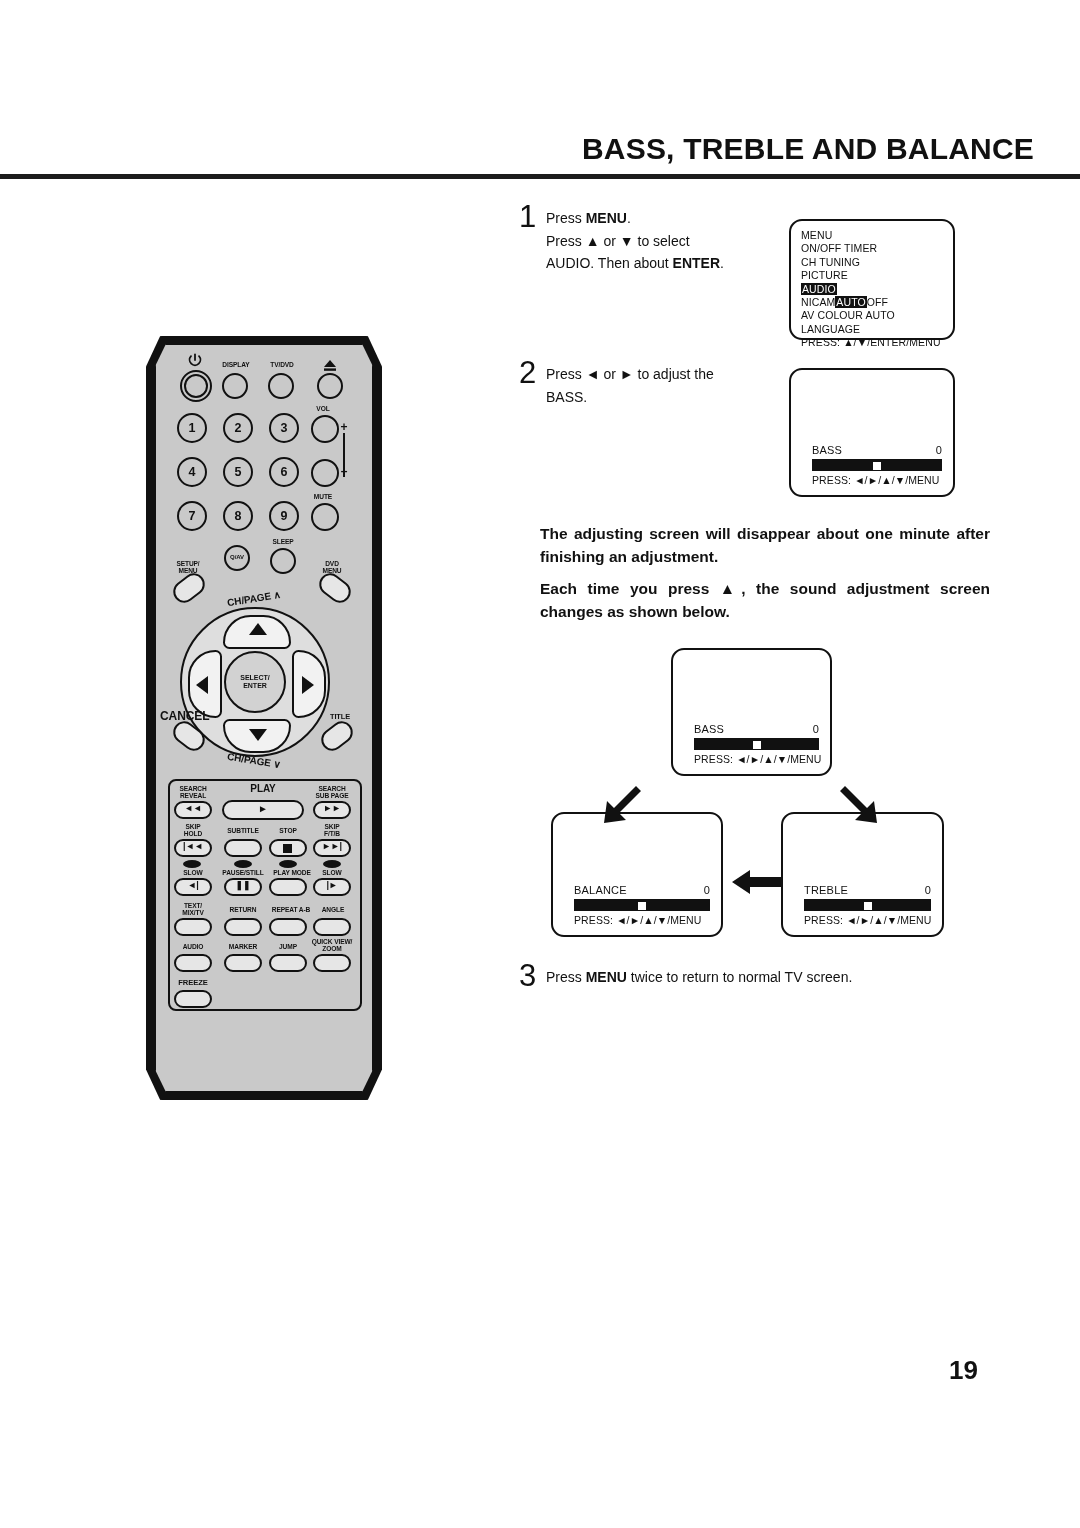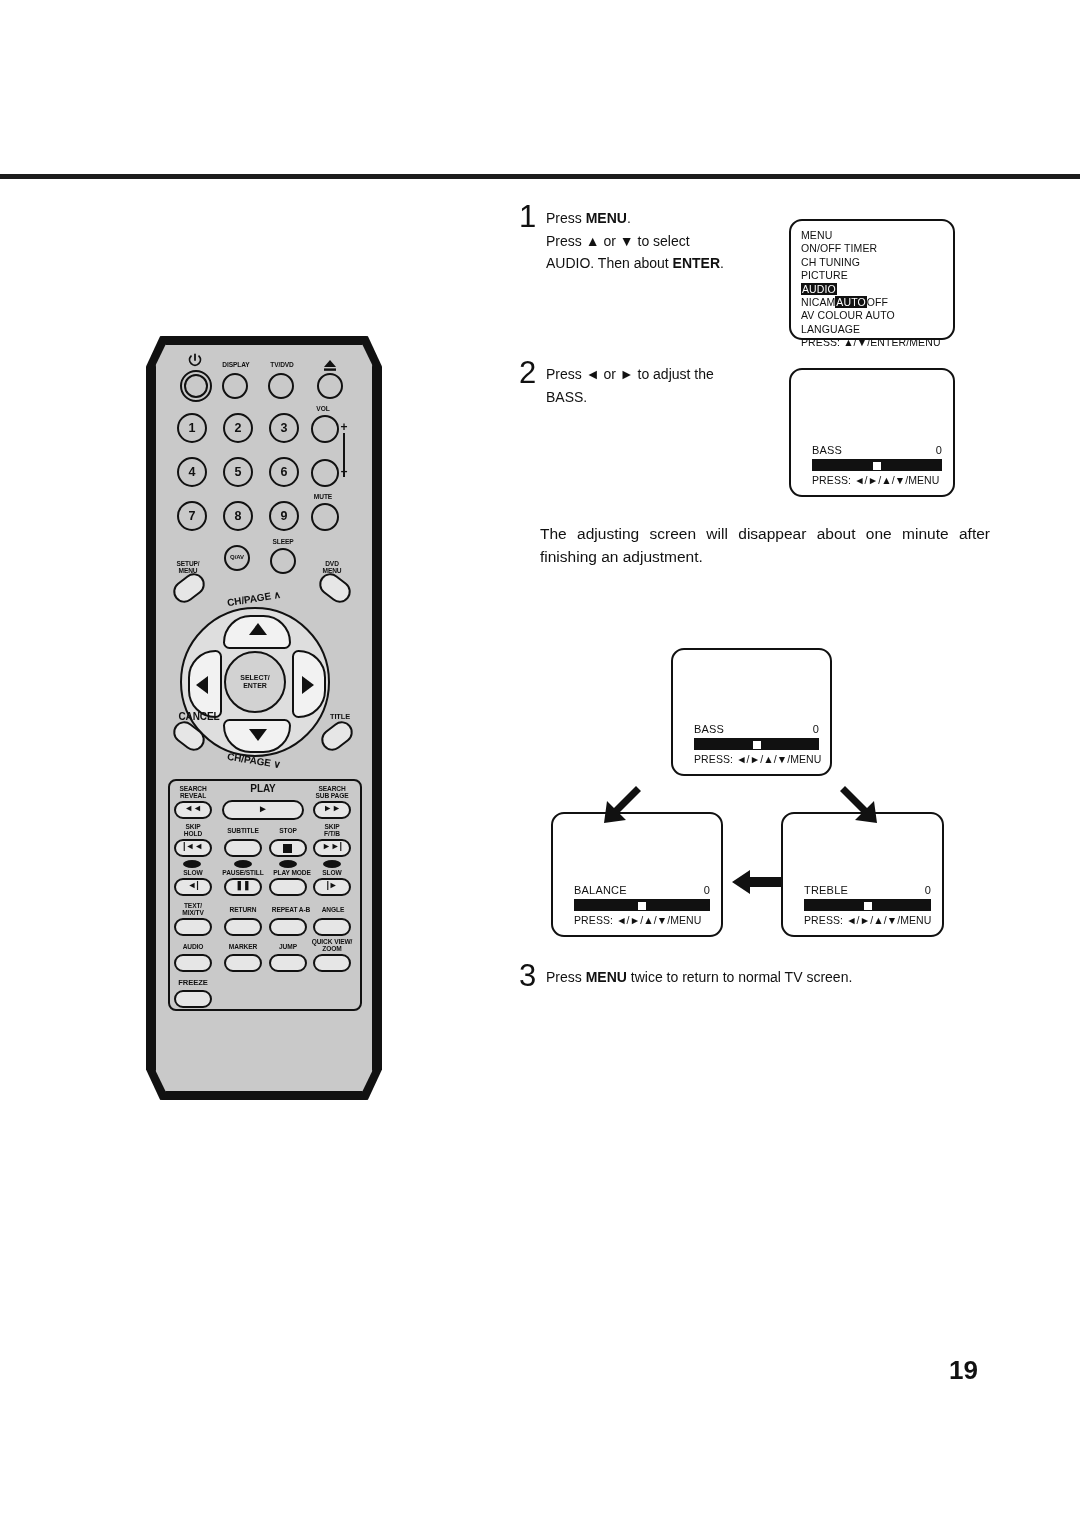--- a/index.html
+++ b/index.html
@@ -21,21 +21,21 @@
     background:#1c1c1c;
   }
   .step{position:relative;margin:0;}
   .stepnum{
     position:absolute;left:0;top:-6px;font-size:31px;font-weight:400;
     color:#111;line-height:1;
   }
   .steptxt{display:block;padding-left:27px;font-size:14px;line-height:22.5px;}
   .b{font-weight:bold;}
   .para{font-size:15.5px;line-height:22.5px;margin:0;}
-  .just{text-align:justify;}
+  .just{text-align:justify;font-weight:bold;}
 
   #s1{position:absolute;left:519px;top:207px;width:250px;}
   #s2{position:absolute;left:519px;top:363px;width:250px;}
   #s2b{position:absolute;left:540px;top:440px;width:250px;}
   #p1{position:absolute;left:540px;top:523px;width:450px;}
   #p2{position:absolute;left:540px;top:578px;width:450px;}
   #s3{position:absolute;left:519px;top:966px;width:470px;}
 
   
   .osd{
@@ -125,20 +125,21 @@
   .pageno{
     position:absolute;left:0;top:1355px;width:978px;text-align:right;
     font-size:26px;font-weight:bold;color:#111;
   }
 </style>
 </head>
 <body>
 
 <div class="page">
 
+  <div class="title">BASS, TREBLE AND BALANCE</div>
   <div class="rule"></div>
 
   <div id="s1" class="step">
     <span class="stepnum">1</span>
     <span class="steptxt">
       <span>Press </span><span class="b">MENU</span><span>.</span><br>
       <span>Press ▲ or ▼ to select</span><br>
       <span>AUDIO. Then about </span><span class="b">ENTER</span><span>.</span>
     </span>
   </div>
@@ -173,20 +174,21 @@
         <span>0</span>
       </div>
       <div class="bar">
         <span class="knob" style="left: 50%;"></span>
       </div>
       <div class="press">PRESS: ◄/►/▲/▼/MENU</div>
     </div>
   </div>
 
   <div id="p1" class="para just">The adjusting screen will disappear about one minute after finishing an adjustment.</div>
+  <div id="p2" class="para just">Each time you press ▲, the sound adjustment screen changes as shown below.</div>
 
   <div id="osdBass" class="osd">
     <div class="adj">
       <div class="row">
         <span>BASS</span>
         <span>0</span>
       </div>
       <div class="bar">
         <span class="knob" style="left: 50%;"></span>
       </div>
@@ -319,21 +321,21 @@
         <div class="petal" style="left:112px;top:43px;width:30px;height:64px;border-radius:8px 34px 34px 8px;"></div>
         <div class="tri" style="left:122px;top:69px;border-top:9px solid transparent;border-bottom:9px solid transparent;border-left:12px solid #111;"></div>
         <div class="navcenter">
           <div class="navlabel">
             <span>SELECT/</span><br>
             <span>ENTER</span>
           </div>
         </div>
       </div>
 
-      <div class="lbl" style="left:19px;top:368px;width:48px;font-size:10px;">CANCEL</div>
+      <div class="lbl" style="left:4px;top:368px;width:48px;font-size:12px;">CANCEL</div>
       <div class="pill" style="left:16px;top:380px;width:34px;height:22px;transform:rotate(38deg);"></div>
       <div class="lbl" style="left:160px;top:368px;width:48px;font-size:7.4px;">TITLE</div>
       <div class="pill" style="left:164px;top:380px;width:34px;height:22px;transform:rotate(-38deg);"></div>
 
       <div style="position:absolute;left:12px;top:434px;width:190px;height:228px;border:2px solid #111;border-radius:8px;background:#c9c9c9;"></div>
 
       <div class="lbl" style="left:14px;top:440px;width:46px;">SEARCH</div>
       <div class="lbl" style="left:14px;top:447px;width:46px;">REVEAL</div>
       <div class="pill" style="left:18px;top:456px;width:38px;height:18px;"></div>
       <div class="lbl" style="left:18px;top:460px;width:38px;font-size:9px;">◄◄</div>

